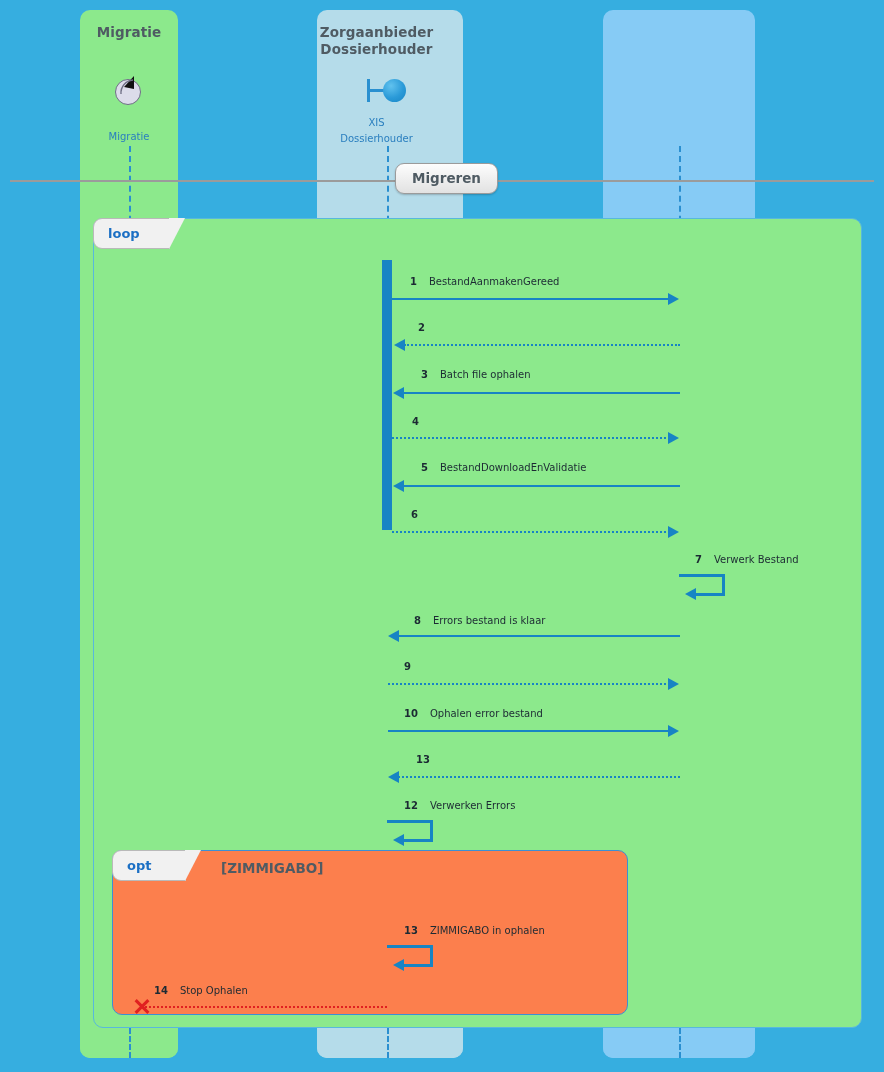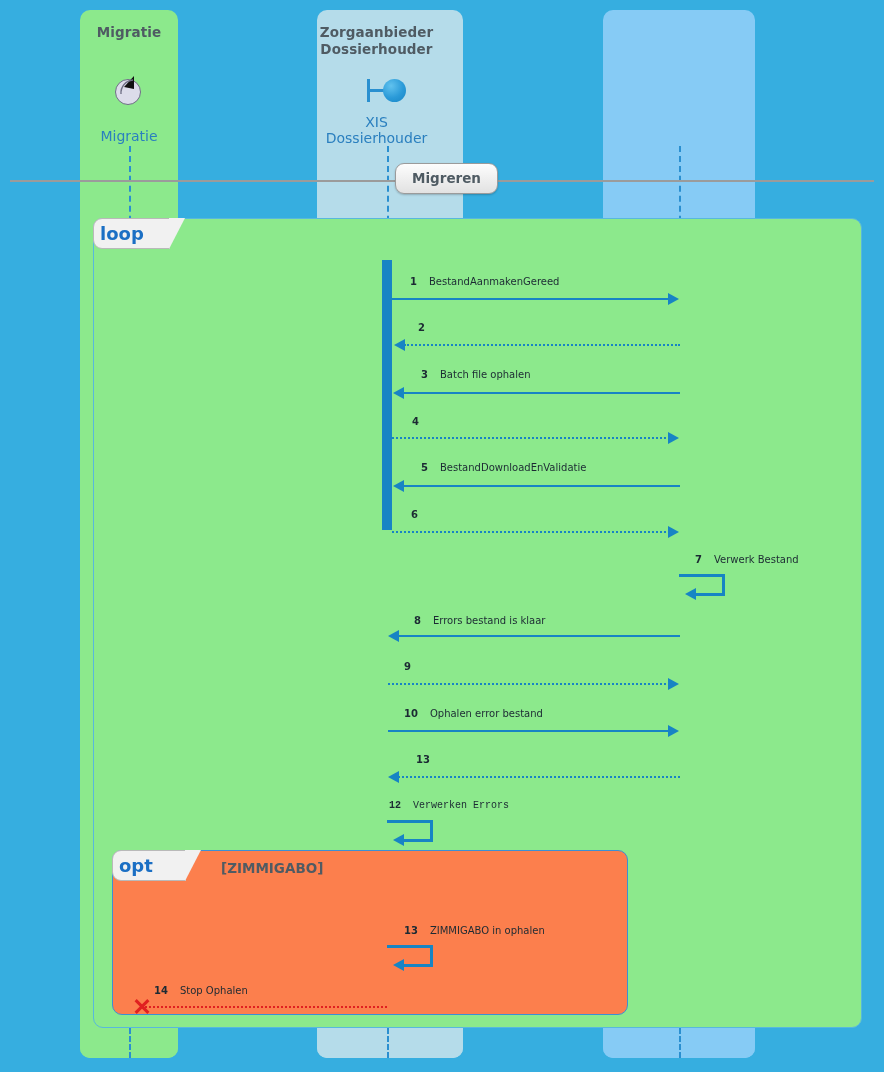--- a/index.html
+++ b/index.html
@@ -18,21 +18,21 @@
   .pcol.lightblue{background:#b5dcea;}
   .pcol.blue{background:#86cbf5;}
   .ptitle{
     position:absolute;left:0;right:0;top:14px;
     text-align:center;
     font-weight:bold;font-size:13.5px;color:#4f5b63;
     line-height:17px;letter-spacing:.1px;
   }
   .pname{
     position:absolute;left:0;right:0;
-    text-align:center;font-size:14px;color:#2a7fbf;
+    text-align:center;font-size:10px;color:#2a7fbf;
     line-height:17px;
   }
 
   
   .actor-glyph{position:absolute;width:34px;height:34px;}
   .actor-glyph .ball{
     position:absolute;left:3px;top:5px;width:26px;height:26px;
     border-radius:50%;background:#dcdcea;border:1.4px solid #6f6f85;
     box-sizing:border-box;
   }
@@ -68,23 +68,23 @@
   }
 
   
   .frag{position:absolute;box-sizing:border-box;border-radius:10px;}
   .frag.loop{background:#8ce98c;border:1.2px solid #58b8dd;}
   .frag.opt{background:#fc7f4d;border:1.2px solid #3d8fd4;}
   .frag-tab{
     position:absolute;
     background:#f1f1f1;border:1.2px solid #b9b9b9;
     border-radius:9px 0 0 9px;
-    font-weight:bold;font-size:18px;color:#1b6fc4;
+    font-weight:bold;font-size:13px;color:#1b6fc4;
     box-sizing:border-box;
-    display:flex;align-items:center;padding-left:6px;
+    display:flex;align-items:center;padding-left:14px;
   }
   .frag-tab::after{
     content:"";position:absolute;right:-16px;top:-1.2px;
     width:0;height:0;
     border-top:31px solid #f1f1f1;
     border-right:16px solid transparent;
   }
   .frag-guard{
     position:absolute;font-weight:bold;font-size:13.5px;color:#4f5b63;
     white-space:nowrap;
@@ -242,21 +242,21 @@
   </div>
   <div class="msgline solid" style="left:388px;top:730px;width:282px;"></div>
   <div class="arrowhead right" style="left:668px;top:725px;"></div>
 
   <div class="msglabel" style="left:416px;top:752px;">
     <span class="msgnum">13</span><span class="msgtext"></span>
   </div>
   <div class="msgline dotted" style="left:398px;top:776px;width:282px;"></div>
   <div class="arrowhead left" style="left:388px;top:771px;"></div>
 
-  <div class="msglabel" style="left:389px;top:798px;font-family:Liberation Mono, monospace;">
+  <div class="msglabel" style="left:404px;top:798px;">
     <span class="msgnum">12</span><span class="msgtext">Verwerken Errors</span>
   </div>
   <div class="selfmsg" style="left:387px;top:820px;width:46px;height:22px;">
     <div class="top" style="width:46px;"></div>
     <div class="side" style="left:43px;height:22px;"></div>
     <div class="bot" style="left:12px;top:19px;width:34px;"></div>
     <div class="arrowhead right" style="left:6px;top:14px;transform:rotate(180deg);"></div>
   </div>
 
   <div class="frag opt" style="left:112px;top:850px;width:516px;height:165px;"></div>

